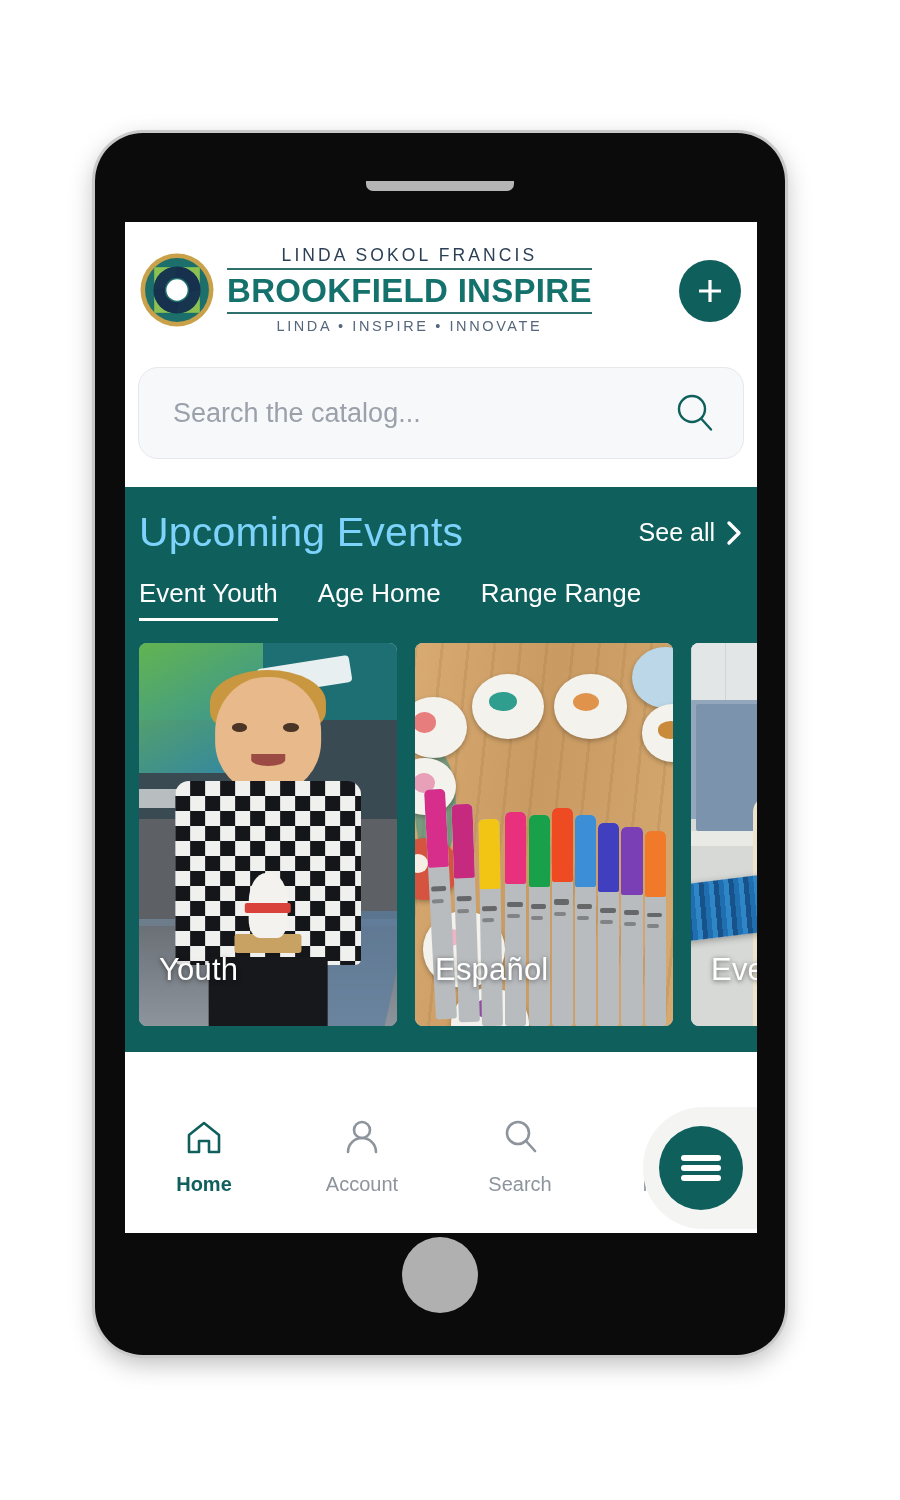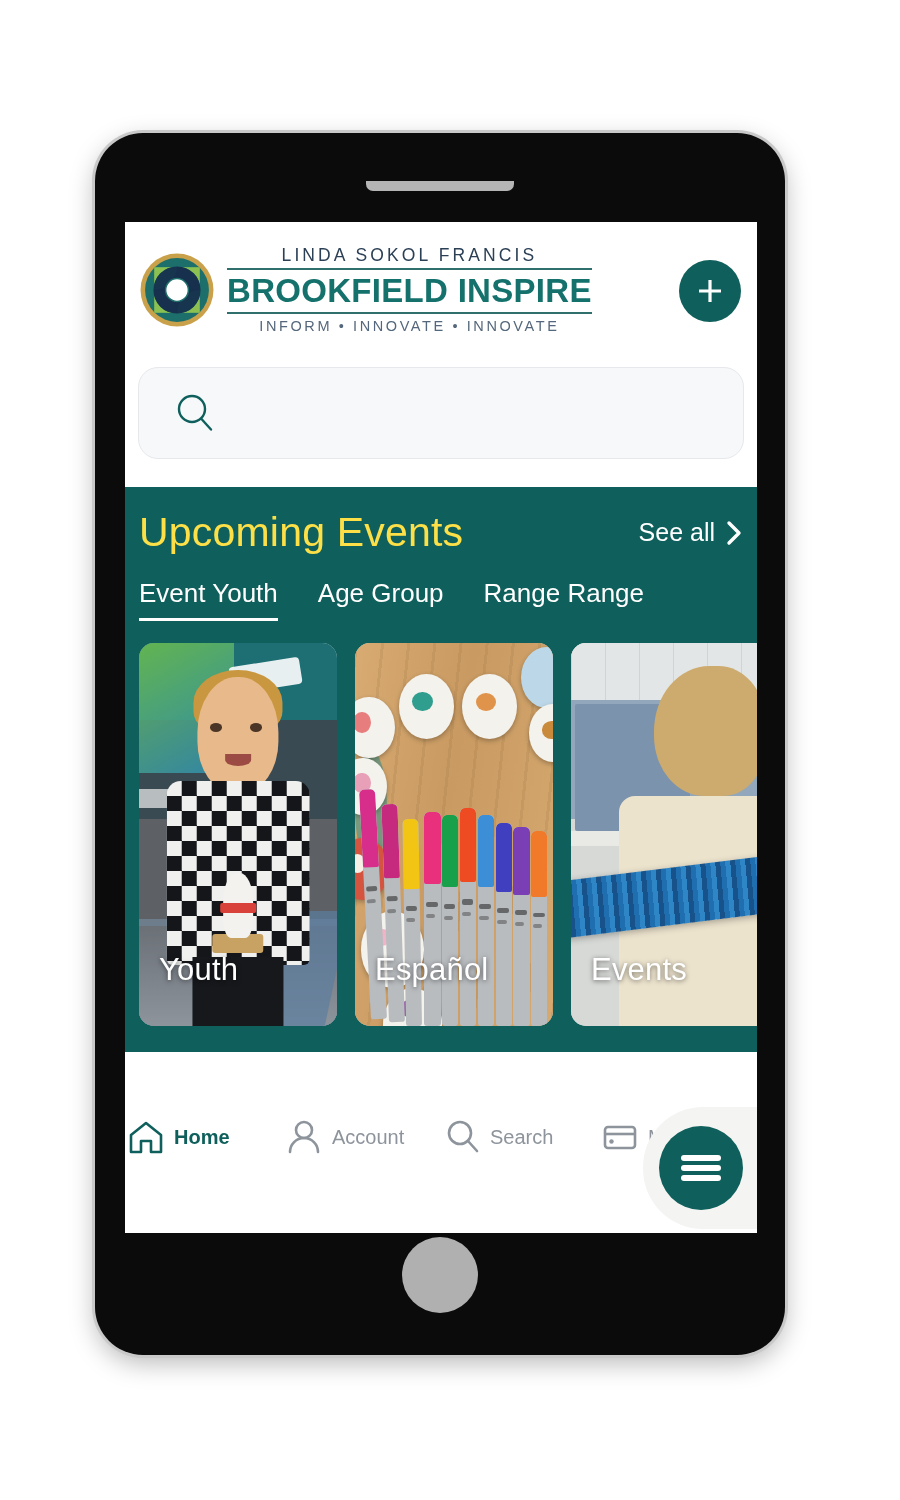--- a/index.html
+++ b/index.html
@@ -83,41 +83,41 @@
   }
   #search-input::placeholder{ color:#9aa1ab; }
   #search-icon{ flex:none; }
 
   
   #events-section{ background:#0f605c; padding:22px 0 26px; }
   #events-head{
     display:flex; align-items:center; justify-content:space-between;
     padding:0 13px 0 14px;
   }
-  #events-title{ color:#fde047; font-size:41px; font-weight:400; letter-spacing:.2px; }
+  #events-title{ color:#7dd3fc; font-size:41px; font-weight:400; letter-spacing:.2px; }
   #see-all{
     display:flex; align-items:center; gap:9px;
     color:#fff; font-size:25px; cursor:pointer; white-space:nowrap;
   }
 
   #filter-tabs{ display:flex; gap:40px; padding:22px 14px 0; }
   .filter-tab{
     color:#fff; font-size:26px; padding-bottom:9px;
     border-bottom:3px solid transparent; cursor:pointer; white-space:nowrap;
   }
   .filter-tab.active{ border-bottom-color:#ffffff; }
 
   
   #event-cards{
     display:flex; gap:18px; padding:22px 0 0 14px; align-items:flex-start;
   }
   .event-card{
     position:relative; flex:none;
-    width:198px; height:383px;
-    border-radius:15px; overflow:hidden;
+    width:258px; height:383px;
+    border-radius:8px; overflow:hidden;
     background:#cfd4d8; cursor:pointer;
   }
   .event-card-label{
     position:absolute; left:20px; bottom:38px;
     color:#fff; font-size:31px; letter-spacing:.2px;
     text-shadow:0 1px 5px rgba(0,0,0,.55);
     white-space:nowrap;
   }
   .card-photo{ position:absolute; inset:0; }
 
@@ -193,21 +193,21 @@
     background:repeating-linear-gradient(92deg,#1f6fb0 0 5px,#2f86c6 5px 10px,#17538a 10px 15px);
     transform:rotate(-7deg); box-shadow:0 2px 7px rgba(0,0,0,.3); }
 
   
   #bottom-nav{
     position:absolute; left:0; bottom:0; width:100%; height:132px;
     background:#fff; display:flex; align-items:flex-start;
     padding-top:16px;
   }
   .nav-item{
-    flex:1; display:flex; align-items:center; gap:7px;
+    flex:1; display:flex; flex-direction:column; align-items:center; gap:16px;
     cursor:pointer; min-width:0;
   }
   .nav-label{ font-size:20px; color:#8d949c; white-space:nowrap; }
   .nav-item.active .nav-label{ color:#0f605c; font-weight:700; }
   #fab-wrap{
     position:absolute; right:-36px; top:6px;
     width:150px; height:122px; background:#f4f5f3;
     border-radius:60px 0 0 60px;
     display:flex; align-items:center; justify-content:flex-start;
     padding-left:16px;
@@ -239,53 +239,54 @@
         <path d="M50 19 A31 31 0 0 1 81 50 A31 31 0 0 0 50 81 A31 31 0 0 1 19 50 A31 31 0 0 0 50 19Z" fill="#17304d"></path>
         <path d="M19 50 A31 31 0 0 1 50 19 A31 31 0 0 0 81 50 A31 31 0 0 1 50 81 A31 31 0 0 0 19 50Z" fill="#17304d" opacity=".92"></path>
         <circle cx="50" cy="50" r="15" fill="#ffffff"></circle>
         <circle cx="50" cy="50" r="15" fill="none" stroke="#1d6f6b" stroke-width="2"></circle>
       </svg>
       <div id="logo-text">
         <div id="logo-line-top">LINDA SOKOL FRANCIS</div>
         <div class="logo-rule"></div>
         <div id="logo-line-main">BROOKFIELD INSPIRE</div>
         <div class="logo-rule"></div>
-        <div id="logo-line-bottom">INFORM • INNOVATE • INNOVATE</div>
+        <div id="logo-line-bottom">LINDA • INSPIRE • INNOVATE</div>
       </div>
     </div>
     <button id="add-button" aria-label="Add">
       <svg width="34" height="34" viewBox="0 0 34 34">
         <path d="M17 6 V28 M6 17 H28" stroke="#ffffff" stroke-width="3.2" stroke-linecap="butt"></path>
       </svg>
     </button>
   </div>
 
   <div id="search-section">
     <div id="search-bar">
+      <input id="search-input" type="text" placeholder="Search the catalog..." style="">
       <svg id="search-icon" width="44" height="44" viewBox="0 0 44 44">
         <circle cx="19" cy="18" r="13" fill="none" stroke="#0f605c" stroke-width="2.4"></circle>
         <path d="M28.5 28 L38 38.5" stroke="#0f605c" stroke-width="2.4" stroke-linecap="round"></path>
       </svg>
     </div>
   </div>
 
   <div id="events-section">
     <div id="events-head">
       <div id="events-title">Upcoming Events</div>
       <div id="see-all">
         <span>See all</span>
         <svg width="20" height="28" viewBox="0 0 20 28">
           <path d="M5 4 L15 14 L5 24" fill="none" stroke="#ffffff" stroke-width="3.4" stroke-linecap="round" stroke-linejoin="round"></path>
         </svg>
       </div>
     </div>
 
     <div id="filter-tabs">
       <div class="filter-tab active">Event Youth</div>
-      <div class="filter-tab">Age Group</div>
+      <div class="filter-tab">Age Home</div>
       <div class="filter-tab">Range Range</div>
     </div>
 
     <div id="event-cards">
 
       <div class="event-card">
         <div class="card-photo">
           <div class="c1-bg"></div>
             <div class="c1-wall"></div>
             <div class="c1-light"></div>

